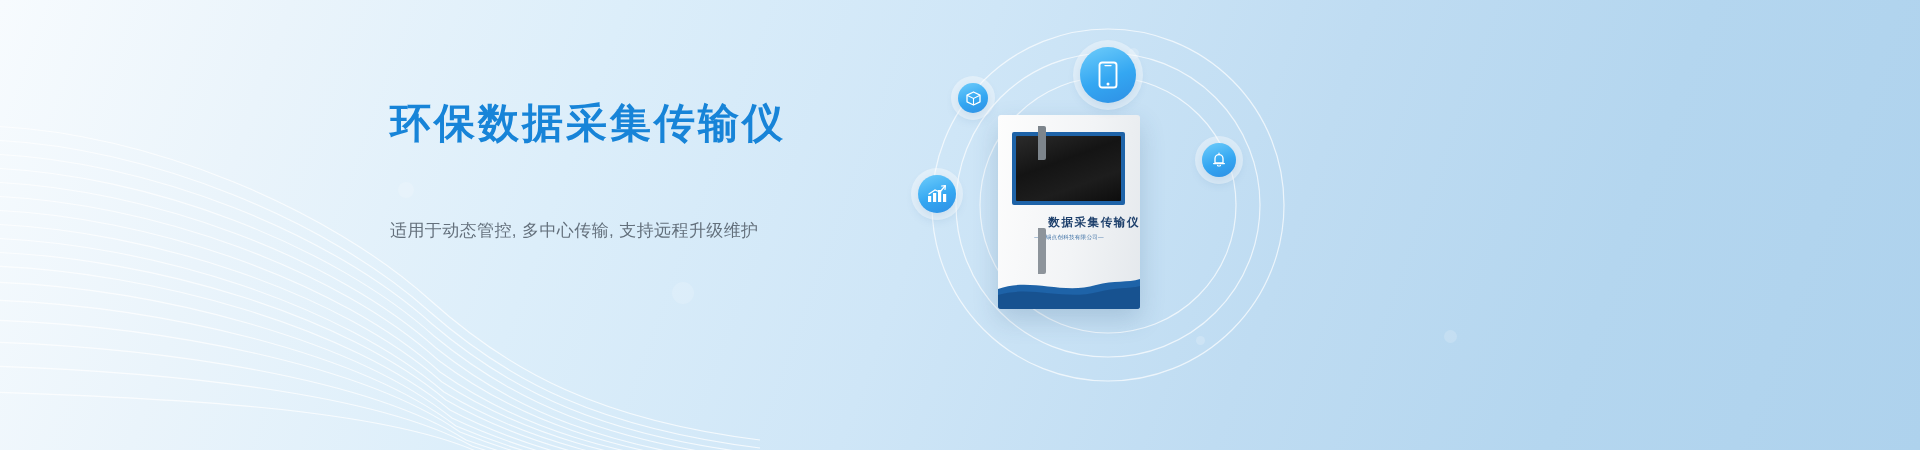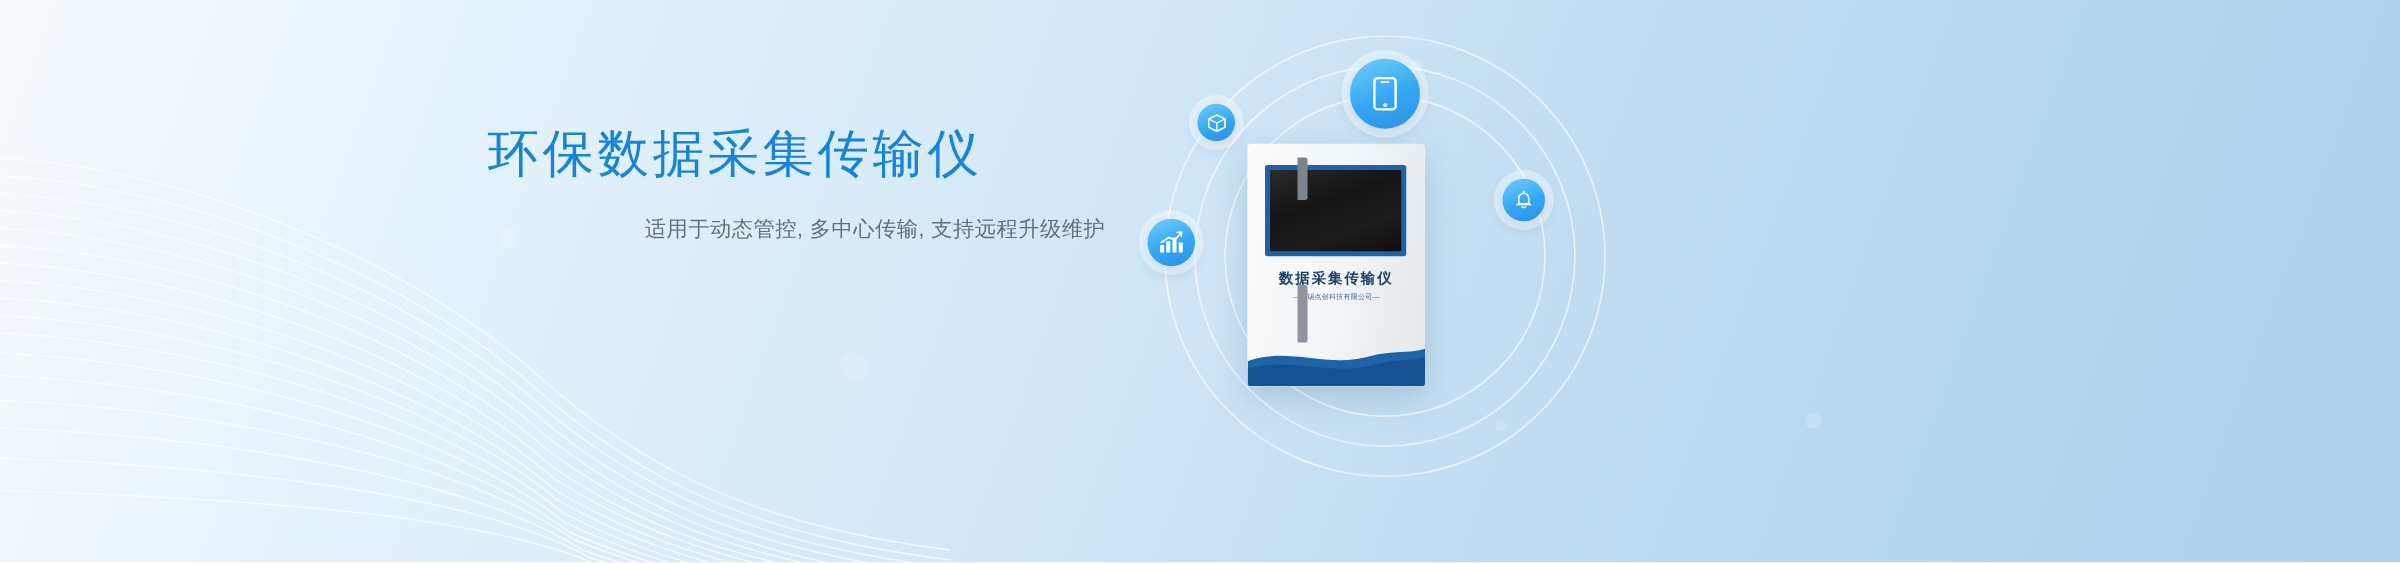--- a/index.html
+++ b/index.html
@@ -49,32 +49,31 @@
     position: absolute;
     left: 390px;
     top: 96px;
     width: 620px;
   }
   .title {
     font-size: 41px;
     line-height: 54px;
     color: #1784d8;
     letter-spacing: 3px;
-    font-weight: 400;
-    margin: 0 0 20px 0;
+    font-weight: 700;
+    margin: 0 0 67px 0;
     white-space: nowrap;
   }
   .sub-line {
     font-size: 17px;
     line-height: 28px;
     color: #5a6672;
     letter-spacing: 0.4px;
     white-space: nowrap;
     opacity: 0.92;
-    text-align: center;
   }
 
   
   .device-area {
     position: absolute;
     left: 900px;
     top: 0;
     width: 420px;
     height: 450px;
   }
@@ -130,21 +129,21 @@
     width: 100%;
     height: 100%;
     background: linear-gradient(160deg, #2b2b2b 0%, #141414 40%, #1d1d1d 70%, #0d0d0d 100%);
     border-radius: 1px;
   }
   .device-label {
     position: absolute;
     left: 0;
     top: 100px;
     width: 100%;
-    text-align: center;
+    text-align: right;
     font-size: 11.5px;
     font-weight: bold;
     color: #1d3f6b;
     letter-spacing: 1.6px;
     font-family: "DejaVu Serif", "Liberation Serif", serif;
   }
   .device-sublabel {
     position: absolute;
     left: 0;
     top: 119px;

